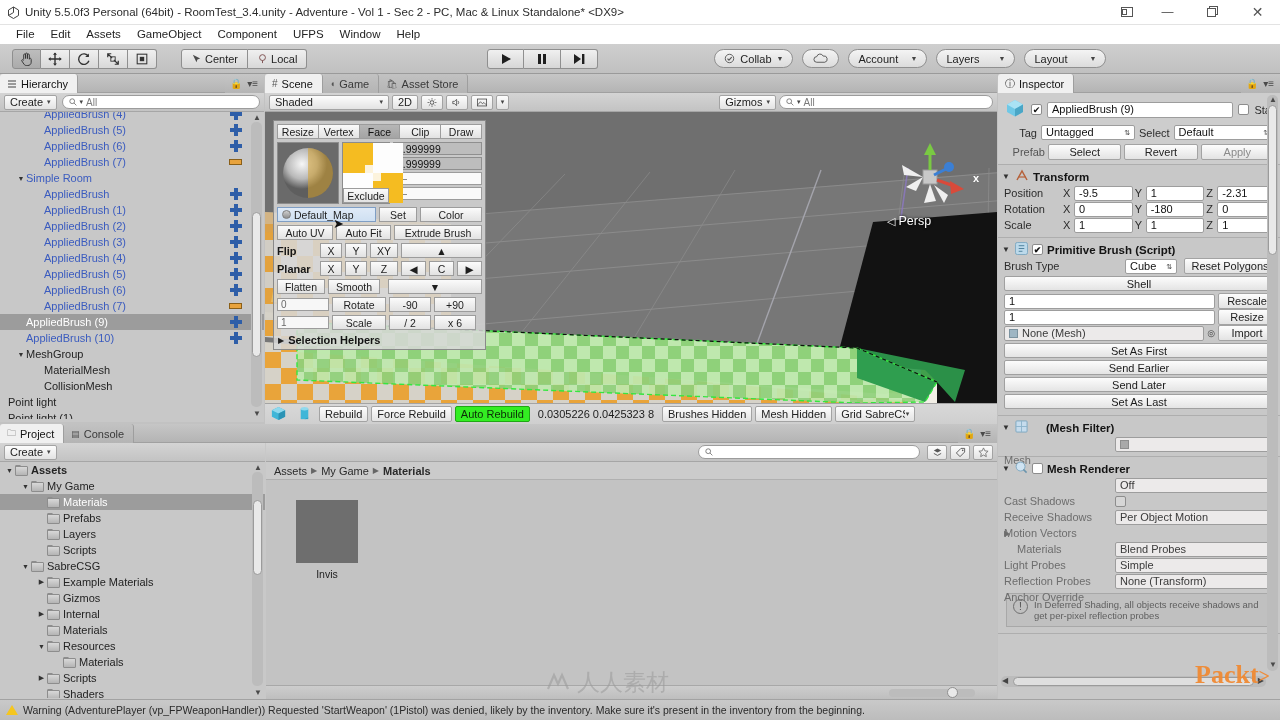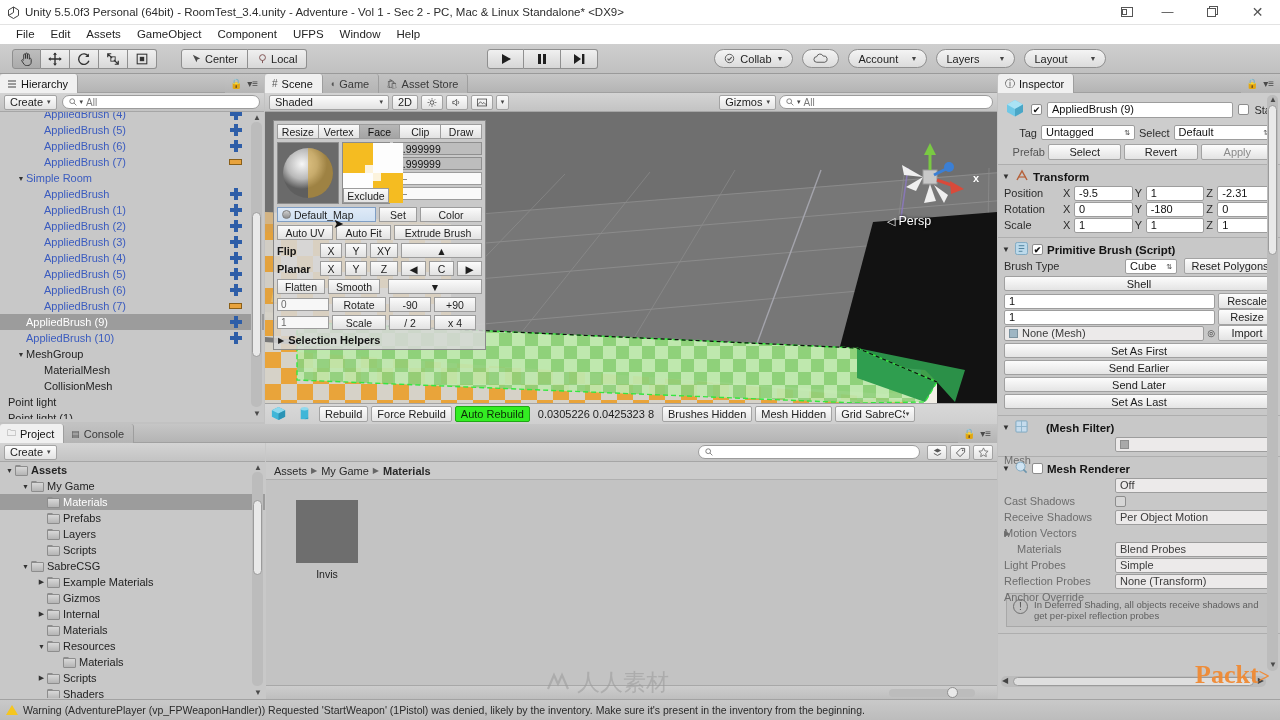--- a/index.html
+++ b/index.html
@@ -795,21 +795,21 @@
           <div class="emptyfield" style="width:52px;background:#f7f7f7">0</div>
           <div class="minibtn" style="width:54px">Rotate</div>
           <div class="minibtn" style="width:42px">-90</div>
           <div class="minibtn" style="width:42px">+90</div>
         </div>
 
         <div class="csg-row">
           <div class="emptyfield" style="width:52px;background:#f7f7f7">1</div>
           <div class="minibtn" style="width:54px">Scale</div>
           <div class="minibtn" style="width:42px">/ 2</div>
-          <div class="minibtn" style="width:42px">x 4</div>
+          <div class="minibtn" style="width:42px">x 6</div>
         </div>
 
         <div style="display:flex;align-items:center;gap:4px;margin-top:4px;padding-left:1px;">
           <span style="font-size:8px;color:#222">▶</span>
           <span style="font-size:11px;font-weight:bold;color:#141414">Selection Helpers</span>
         </div>
       </div>
     </div>
 
     <div id="scene-bottom">

